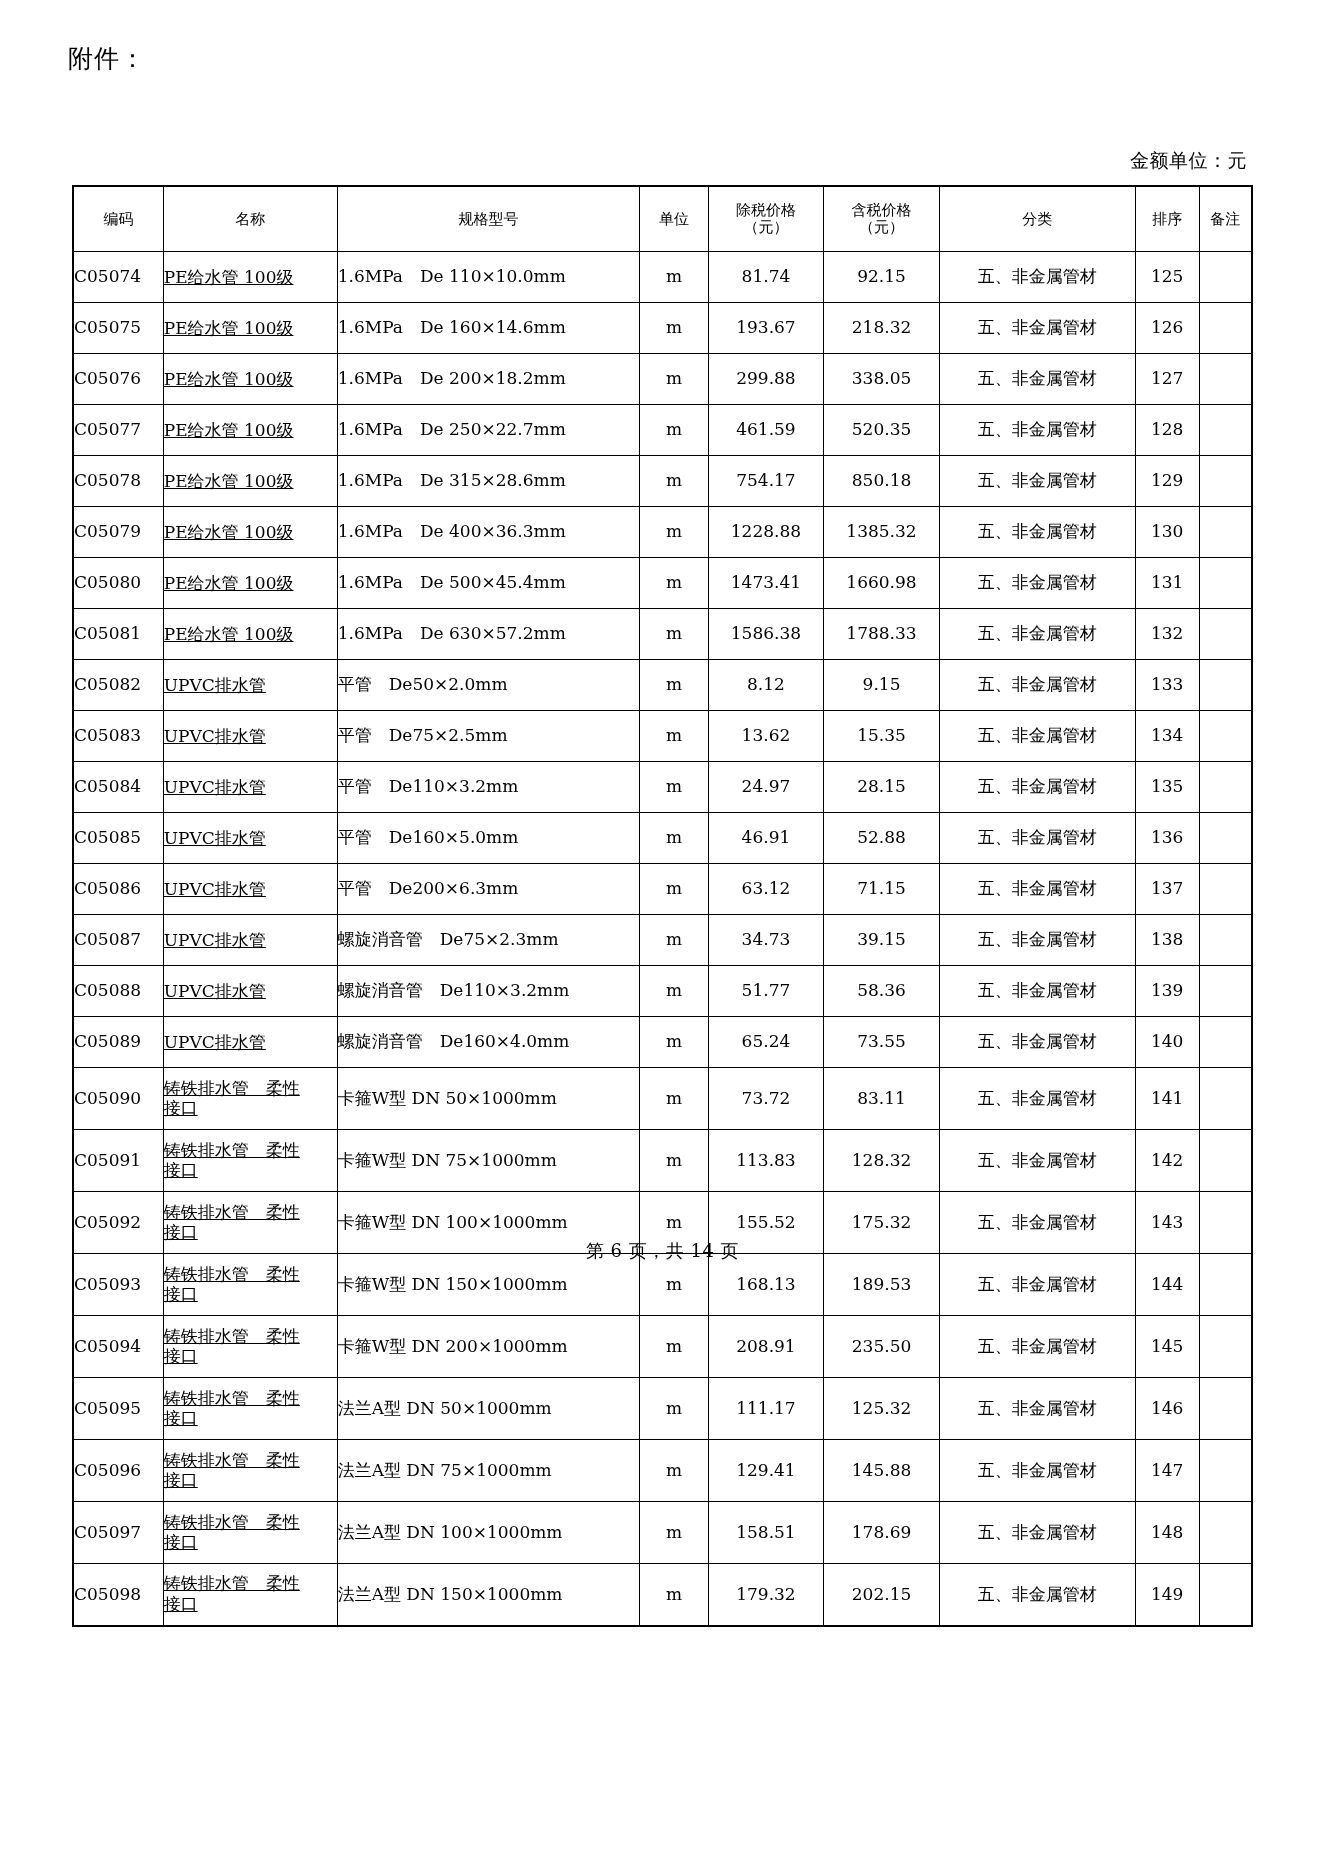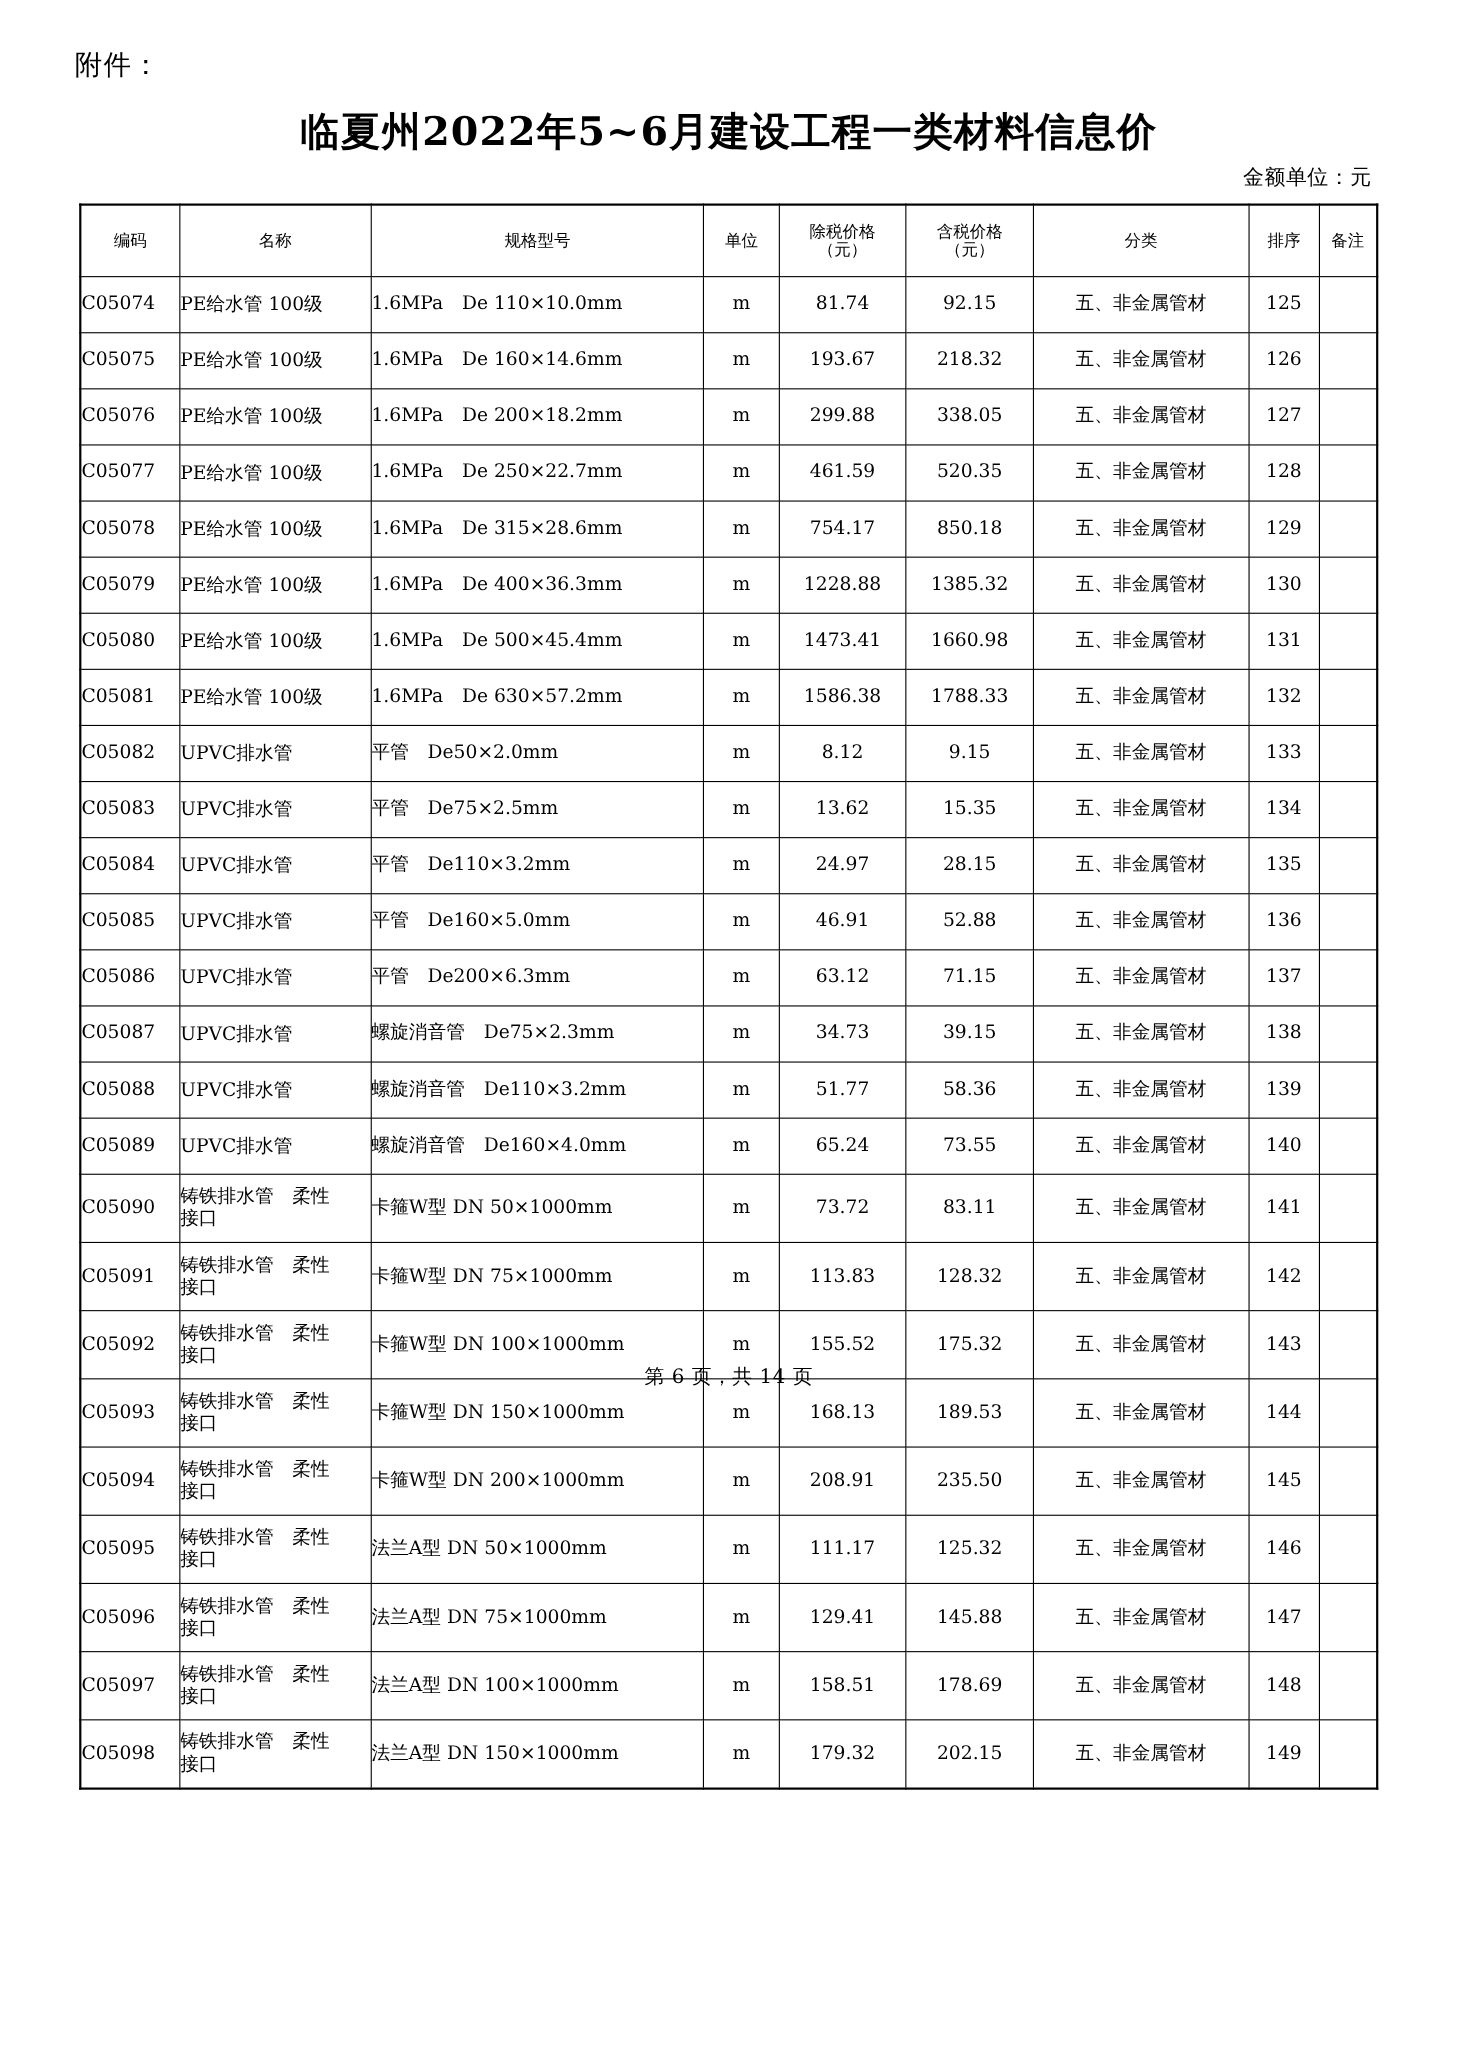--- a/index.html
+++ b/index.html
@@ -96,21 +96,21 @@
   col.c-price1  { width: 105px; }
   col.c-price2  { width: 105px; }
   col.c-class   { width: 178px; }
   col.c-order   { width: 58px;  }
   col.c-remark  { width: 48px;  }
 
   tbody tr { height: 51px; margin-left: 18px; }
   tbody tr.tall { height: 62px; }
 
   td.code   { text-align: left;   padding-left: 7px; font-size: 17px; }
-  td.name   { text-align: left;   padding-left: 7px; font-size: 17px; }
+  td.name   { text-align: left;   padding-left: 7px; font-size: 17px; text-decoration: underline; }
   td.spec   { text-align: left;   padding-left: 9px; font-size: 17px; }
   td.unit   { text-align: center; font-size: 16px; }
   td.price  { text-align: center; font-size: 17px; }
   td.klass  { text-align: center;   padding-left: 9px; font-size: 17px; }
   td.order  { text-align: center; font-size: 17px; }
   td.remark { text-align: center; }
 
   .name-wrap {
     display: block;
     text-align: left;
@@ -129,21 +129,20 @@
     letter-spacing: 0.5px;
   }
 </style>
 </head>
 <body>
 
 <div class="page">
 
   <div class="attach-label">附件：</div>
 
-  <div class="doc-title">临夏州2022年5~6月建设工程一类材料信息价</div>
 
   <div class="unit-note">金额单位：元</div>
 
   <div class="table-wrap">
     <table class="price-table">
       <colgroup>
         <col class="c-code">
           <col class="c-name">
           <col class="c-spec">
           <col class="c-unit">

